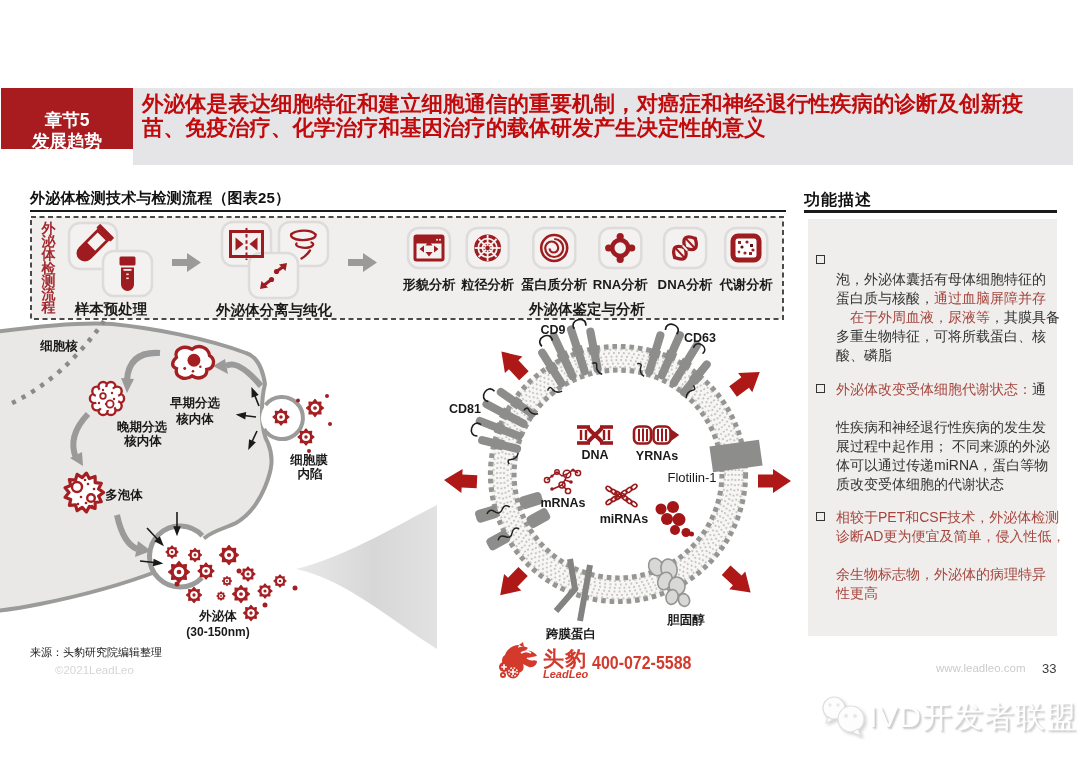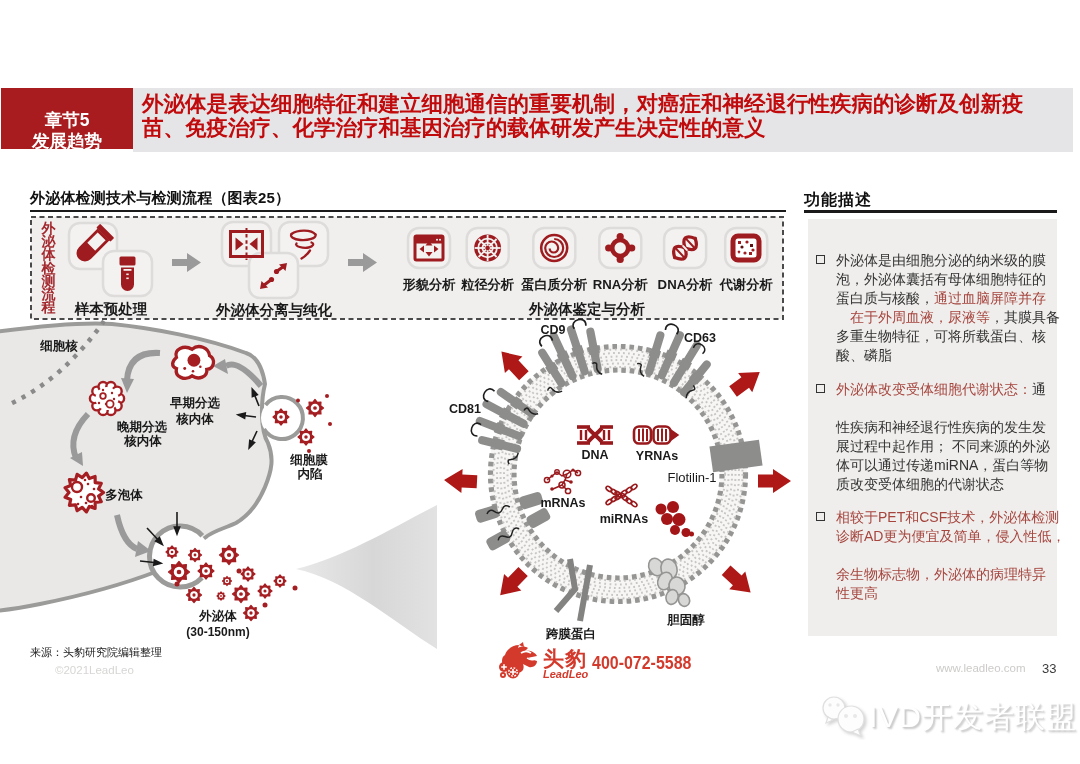--- a/index.html
+++ b/index.html
@@ -2,21 +2,21 @@
 <html><head>
 <meta charset="utf-8">
 <style>
 * { margin:0; padding:0; box-sizing:border-box; }
 html,body { background:#fff; }
 body { font-family:"Liberation Sans",sans-serif; }
 #page { position:relative; width:1080px; height:764px; overflow:hidden; background:#fff; }
 .abs { position:absolute; }
 #chapbox { left:1px; top:88px; width:132px; height:61px; background:#a81c1f; color:#fff;
   font-size:17.5px; font-weight:bold; text-align:center; line-height:21px; padding-top:22px; }
-#banner { left:133px; top:88px; width:940px; height:64px; background:#e5e4e7;
+#banner { left:133px; top:88px; width:940px; height:77px; background:#e5e4e7;
   color:#c00a0c; font-size:21.5px; font-weight:bold; line-height:24.2px; padding:4px 0 0 9px; letter-spacing:0px;}
 #t1 { left:30px; top:189px; font-size:15px; font-weight:bold; color:#111; letter-spacing:0.2px;}
 #t1line { left:30px; top:210px; width:756px; height:2px; background:#1a1a1a; }
 #flowbox { left:30px; top:216px; width:754px; height:104px; }
 #vlabel { left:40px; top:222px; width:17px; z-index:5; color:#a3292e; font-size:14px; font-weight:bold;
   line-height:13.2px; text-align:center; }
 #rtitle { left:804px; top:190px; font-size:16px; font-weight:bold; color:#111; letter-spacing:1px;}
 #rtline { left:804px; top:210px; width:253px; height:2.5px; background:#1a1a1a; }
 #rpanel { left:808px; top:219px; width:249px; height:417px; background:#efeeec; }
 .bl { position:absolute; left:28px; font-size:14px; color:#333; white-space:nowrap; }
@@ -519,21 +519,20 @@
 <text x="657" y="460" font-size="12.5">YRNAs</text>
 <text x="563" y="507" font-size="12.5">mRNAs</text>
 <text x="624" y="523" font-size="12.5">miRNAs</text>
 </g>
     </svg>
 
   <div class="abs" id="rtitle">功能描述</div>
   <div class="abs" id="rtline"></div>
   <div class="abs" id="rpanel">
     <span class="sq" style="top:36px;"></span>
-    <div class="bl" style="top:33px;">外泌体是由细胞分泌的纳米级的膜</div>
     <div class="bl" style="top:52px;">泡，外泌体囊括有母体细胞特征的</div>
     <div class="bl" style="top:71px;">蛋白质与核酸，<span class="red">通过血脑屏障并存</span></div>
     <div class="bl" style="top:90px;margin-left:14px;"><span class="red">在于外周血液，尿液等</span>，其膜具备</div>
     <div class="bl" style="top:109px;">多重生物特征，可将所载蛋白、核</div>
     <div class="bl" style="top:128px;">酸、磷脂</div>
     <span class="sq" style="top:165px;"></span>
     <div class="bl" style="top:162px;"><span class="red">外泌体改变受体细胞代谢状态：</span>通</div>
     <div class="bl" style="top:200px;">性疾病和神经退行性疾病的发生发</div>
     <div class="bl" style="top:219px;">展过程中起作用； 不同来源的外泌</div>
     <div class="bl" style="top:238px;">体可以通过传递miRNA，蛋白等物</div>

